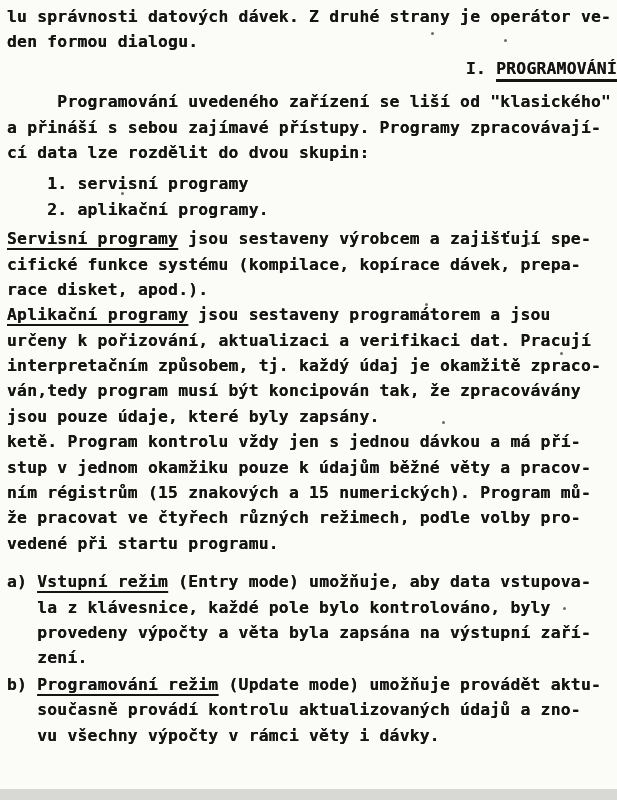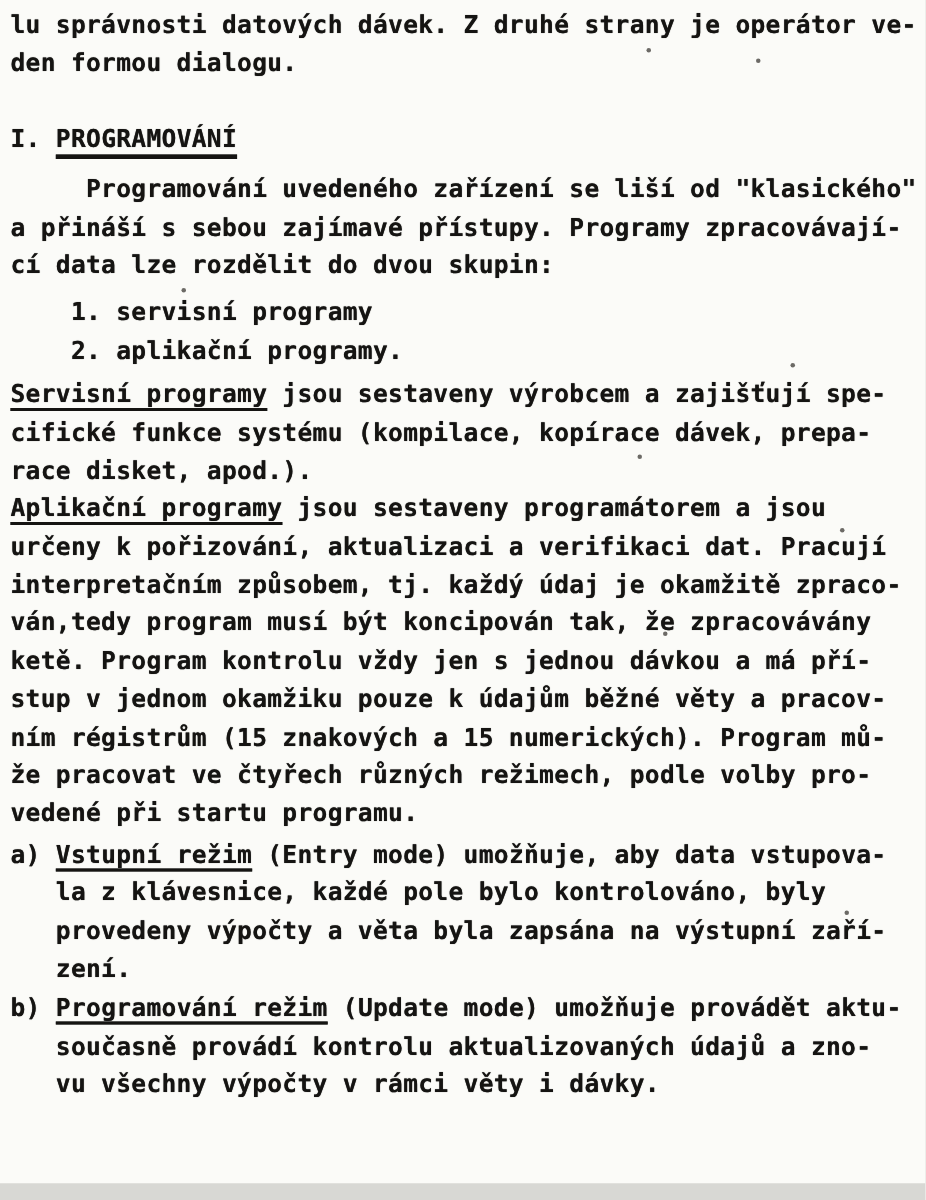--- a/index.html
+++ b/index.html
@@ -34,25 +34,25 @@
   .u {
     text-decoration: underline;
     text-decoration-thickness: 1.6px;
     text-underline-offset: 4px;
   }
   .heading .u {
     text-decoration-thickness: 2.6px;
     text-underline-offset: 5px;
   }
   
-  .block-heading  { margin-top: 25px; }
+  .block-heading  { margin-top: 1px; text-align: right; }
   .block-para1    { margin-top: 8px; }
   .block-list     { margin-top: 6px; }
   .block-servisni { margin-top: 4px; }
-  .block-item-a   { margin-top: 2px; }
+  .block-item-a   { margin-top: 13px; }
   .block-item-b   { margin-top: 1px; }
   .speck {
     position: absolute;
     width: 3px;
     height: 3px;
     border-radius: 50%;
     background: #3c3a36;
     opacity: 0.75;
   }
 </style>
@@ -80,20 +80,21 @@
       <div class="block block-servisni">
         <div class="line"><span class="u">Servisní programy</span><span> jsou sestaveny výrobcem a zajišťují spe-</span></div>
         <div class="line"><span>cifické funkce systému (kompilace, kopírace dávek, prepa-</span></div>
         <div class="line"><span>race disket, apod.).</span></div>
       </div>
       <div class="block block-aplikacni">
         <div class="line"><span class="u">Aplikační programy</span><span> jsou sestaveny programátorem a jsou</span></div>
         <div class="line"><span>určeny k pořizování, aktualizaci a verifikaci dat. Pracují</span></div>
         <div class="line"><span>interpretačním způsobem, tj. každý údaj je okamžitě zpraco-</span></div>
         <div class="line"><span>ván,tedy program musí být koncipován tak, že zpracovávány</span></div>
+        <div class="line"><span>jsou pouze údaje, které byly zapsány.</span></div>
       </div>
       <div class="block block-aplikprog">
         <div class="line"><span>ketě. Program kontrolu vždy jen s jednou dávkou a má pří-</span></div>
         <div class="line"><span>stup v jednom okamžiku pouze k údajům běžné věty a pracov-</span></div>
         <div class="line"><span>ním régistrům (15 znakových a 15 numerických). Program mů-</span></div>
         <div class="line"><span>že pracovat ve čtyřech různých režimech, podle volby pro-</span></div>
         <div class="line"><span>vedené při startu programu.</span></div>
       </div>
       <div class="block block-item-a">
         <div class="line"><span>a) </span><span class="u">Vstupní režim</span><span> (Entry mode) umožňuje, aby data vstupova-</span></div>

